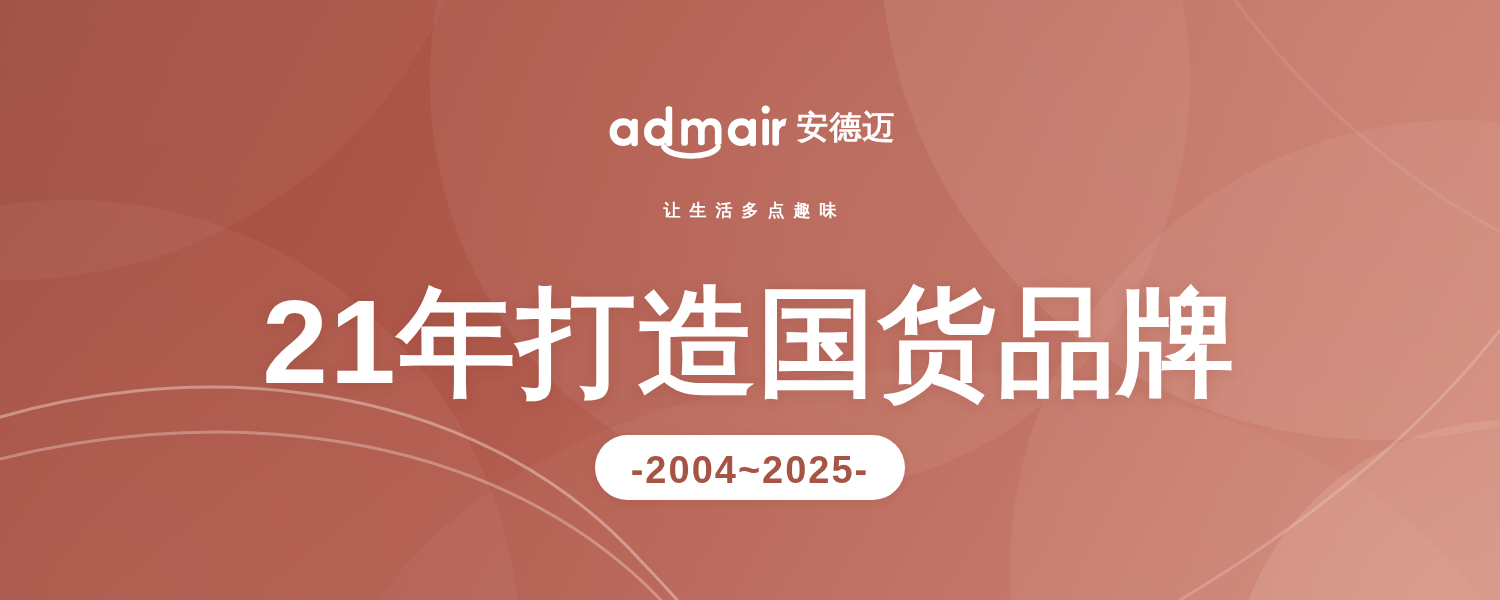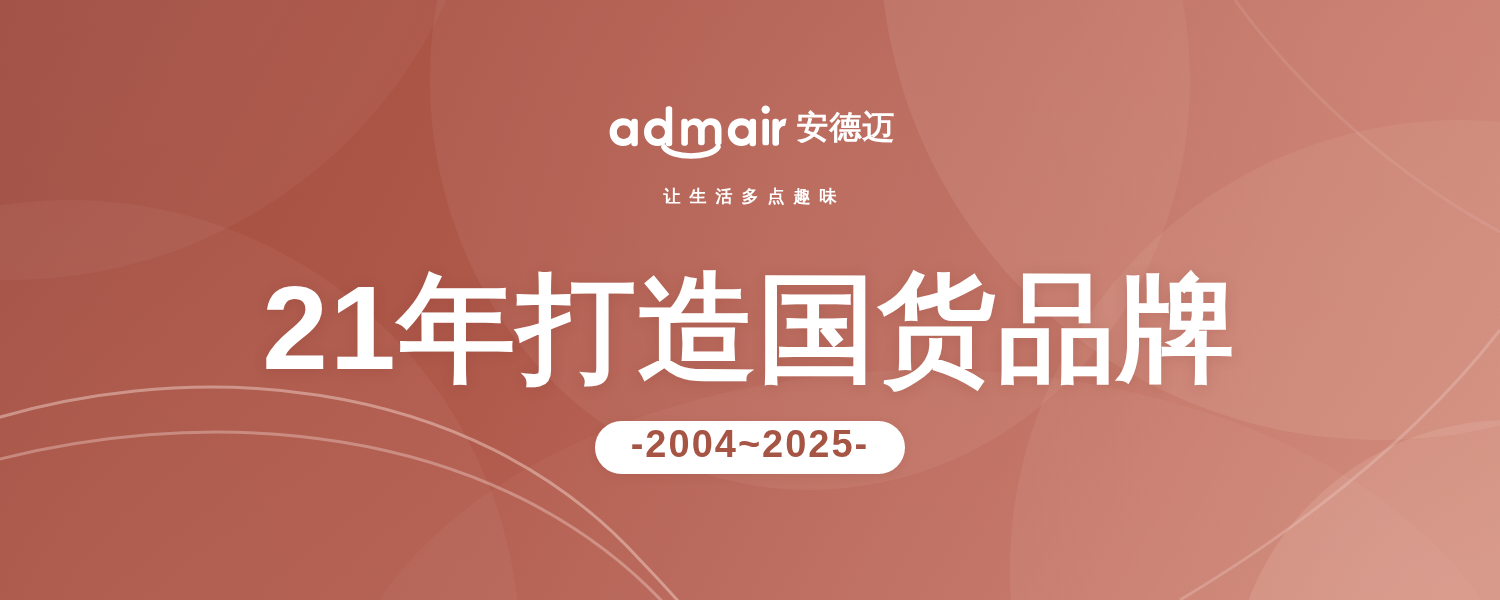--- a/index.html
+++ b/index.html
@@ -135,21 +135,21 @@
     font-size: 32px;
     font-weight: 700;
     letter-spacing: 1px;
     line-height: 1;
     margin-left: 10px;
     margin-top: 7px;
     white-space: nowrap;
   }
 
   .tagline {
-    margin-top: 28px;
+    margin-top: 42px;
     color: #ffffff;
     font-size: 17px;
     font-weight: 700;
     letter-spacing: 9px;
     text-indent: 9px;
     line-height: 1;
     white-space: nowrap;
   }
 
   .headline {
@@ -161,21 +161,21 @@
     letter-spacing: 2px;
     white-space: nowrap;
     text-shadow: 0 2px 14px rgba(120,45,35,0.18);
   }
 
   .date-pill {
     margin-top: 34px;
     background: #ffffff;
     color: #a65444;
     border-radius: 999px;
-    padding: 4px 36px 11px 36px;
+    padding: 16px 36px 11px 36px;
     font-size: 38px;
     font-weight: 700;
     line-height: 1;
     letter-spacing: 2px;
     white-space: nowrap;
     box-shadow: 0 2px 10px rgba(110,40,30,0.10);
   }
 </style>
 </head>
 <body>

